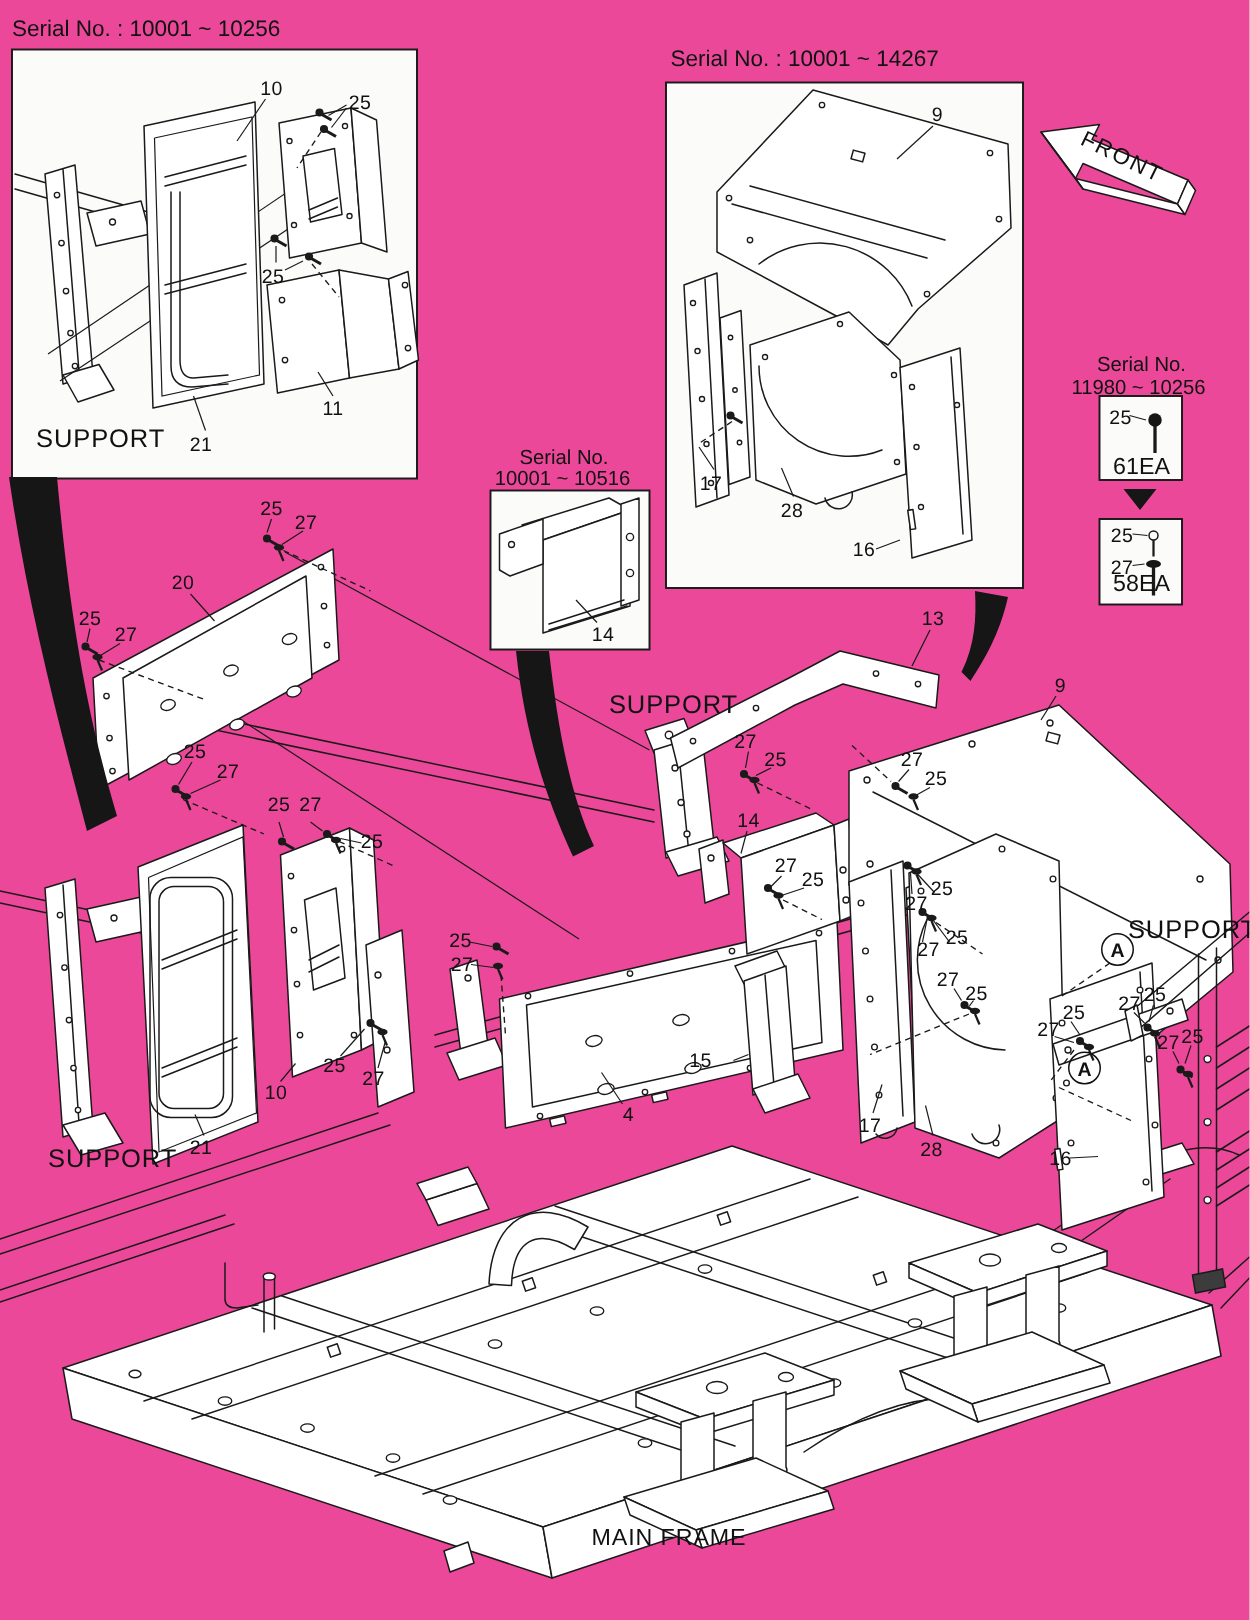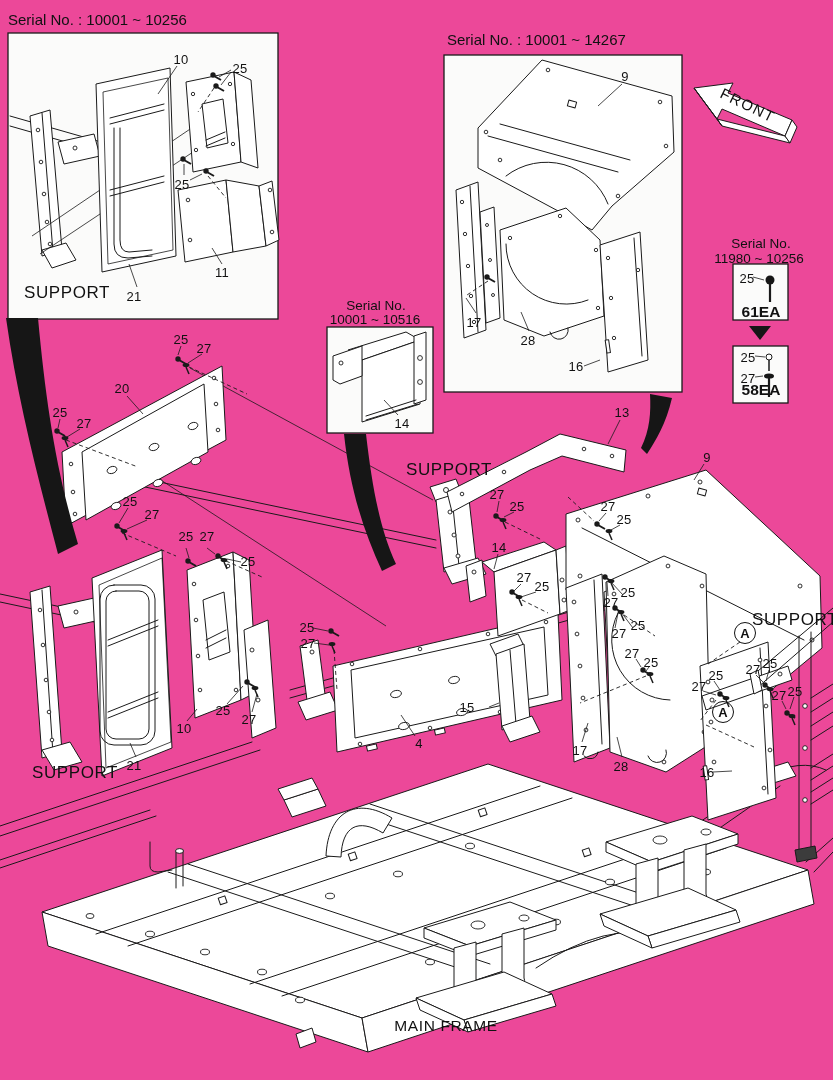--- a/index.html
+++ b/index.html
@@ -11,21 +11,21 @@
   .pnl{fill:#ffffff;stroke:#1a1a1a;stroke-width:1;stroke-linejoin:round}
   .box{fill:#fbfbfa;stroke:#1a1a1a;stroke-width:1.3}
   .hole{fill:#fff;stroke:#1a1a1a;stroke-width:.9}
   .blk{fill:#161616;stroke:none}
   .dash{stroke:#1a1a1a;stroke-width:.9;fill:none;stroke-dasharray:4 3}
   .co{position:absolute;transform:translate(-50%,-50%);font-size:13px;letter-spacing:.3px;white-space:nowrap}
   .ttl{position:absolute;font-size:15px;white-space:nowrap}
   .sm{position:absolute;transform:translate(-50%,-50%);font-size:13.5px;white-space:nowrap}
   .sup{position:absolute;font-size:17px;letter-spacing:.6px;white-space:nowrap}
   .ctr{position:absolute;transform:translate(-50%,-50%);white-space:nowrap}
-  .bold{font-weight:bold}
+  .bold{font-weight:normal}
   .amark{position:absolute;transform:translate(-50%,-50%);width:20px;height:20px;border:1.4px solid #111;
          border-radius:50%;display:flex;align-items:center;justify-content:center;
          font-size:13px;font-weight:bold;background:transparent}
   .front{position:absolute;transform:translate(-50%,-50%) rotate(26deg);font-size:15px;letter-spacing:1.5px}
 </style>
 </head>
 <body>
 
 <div class="stage">
 

